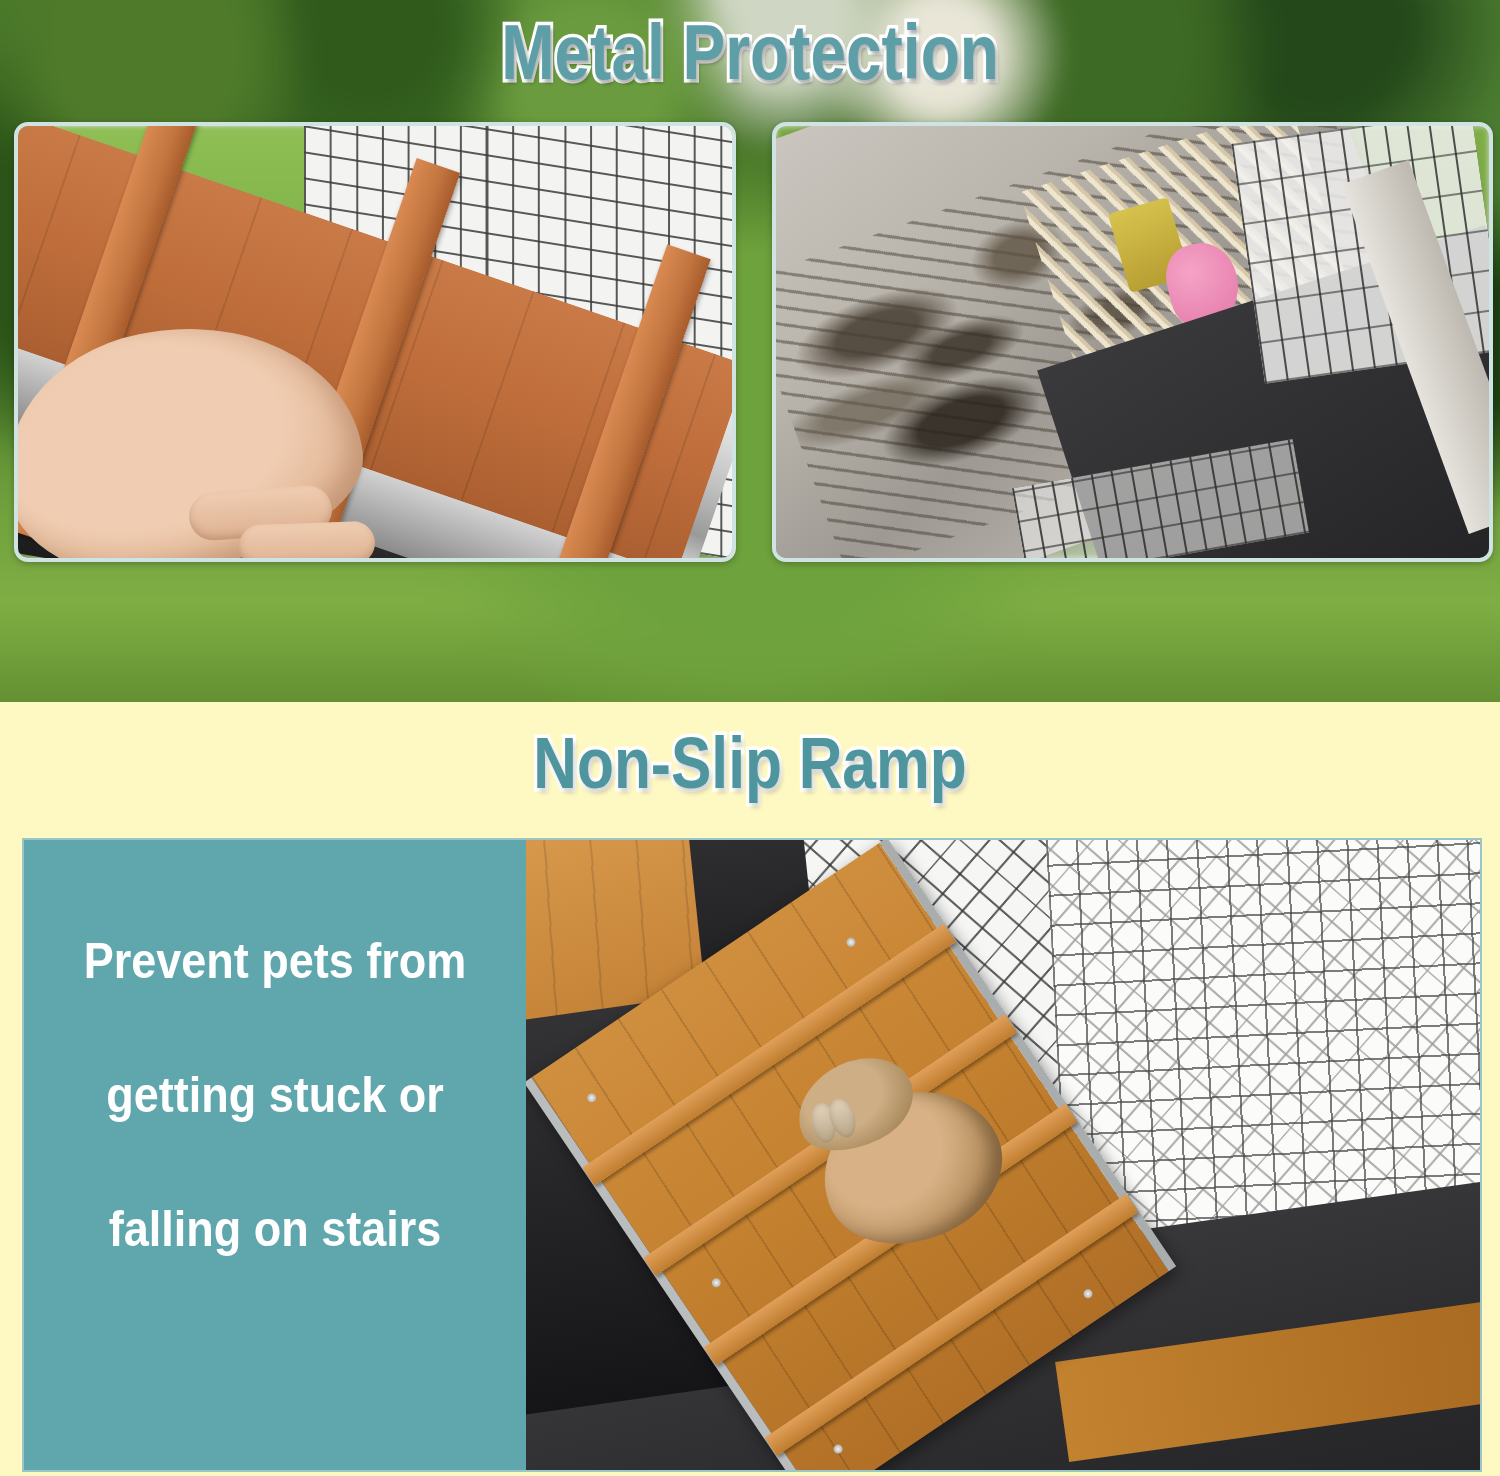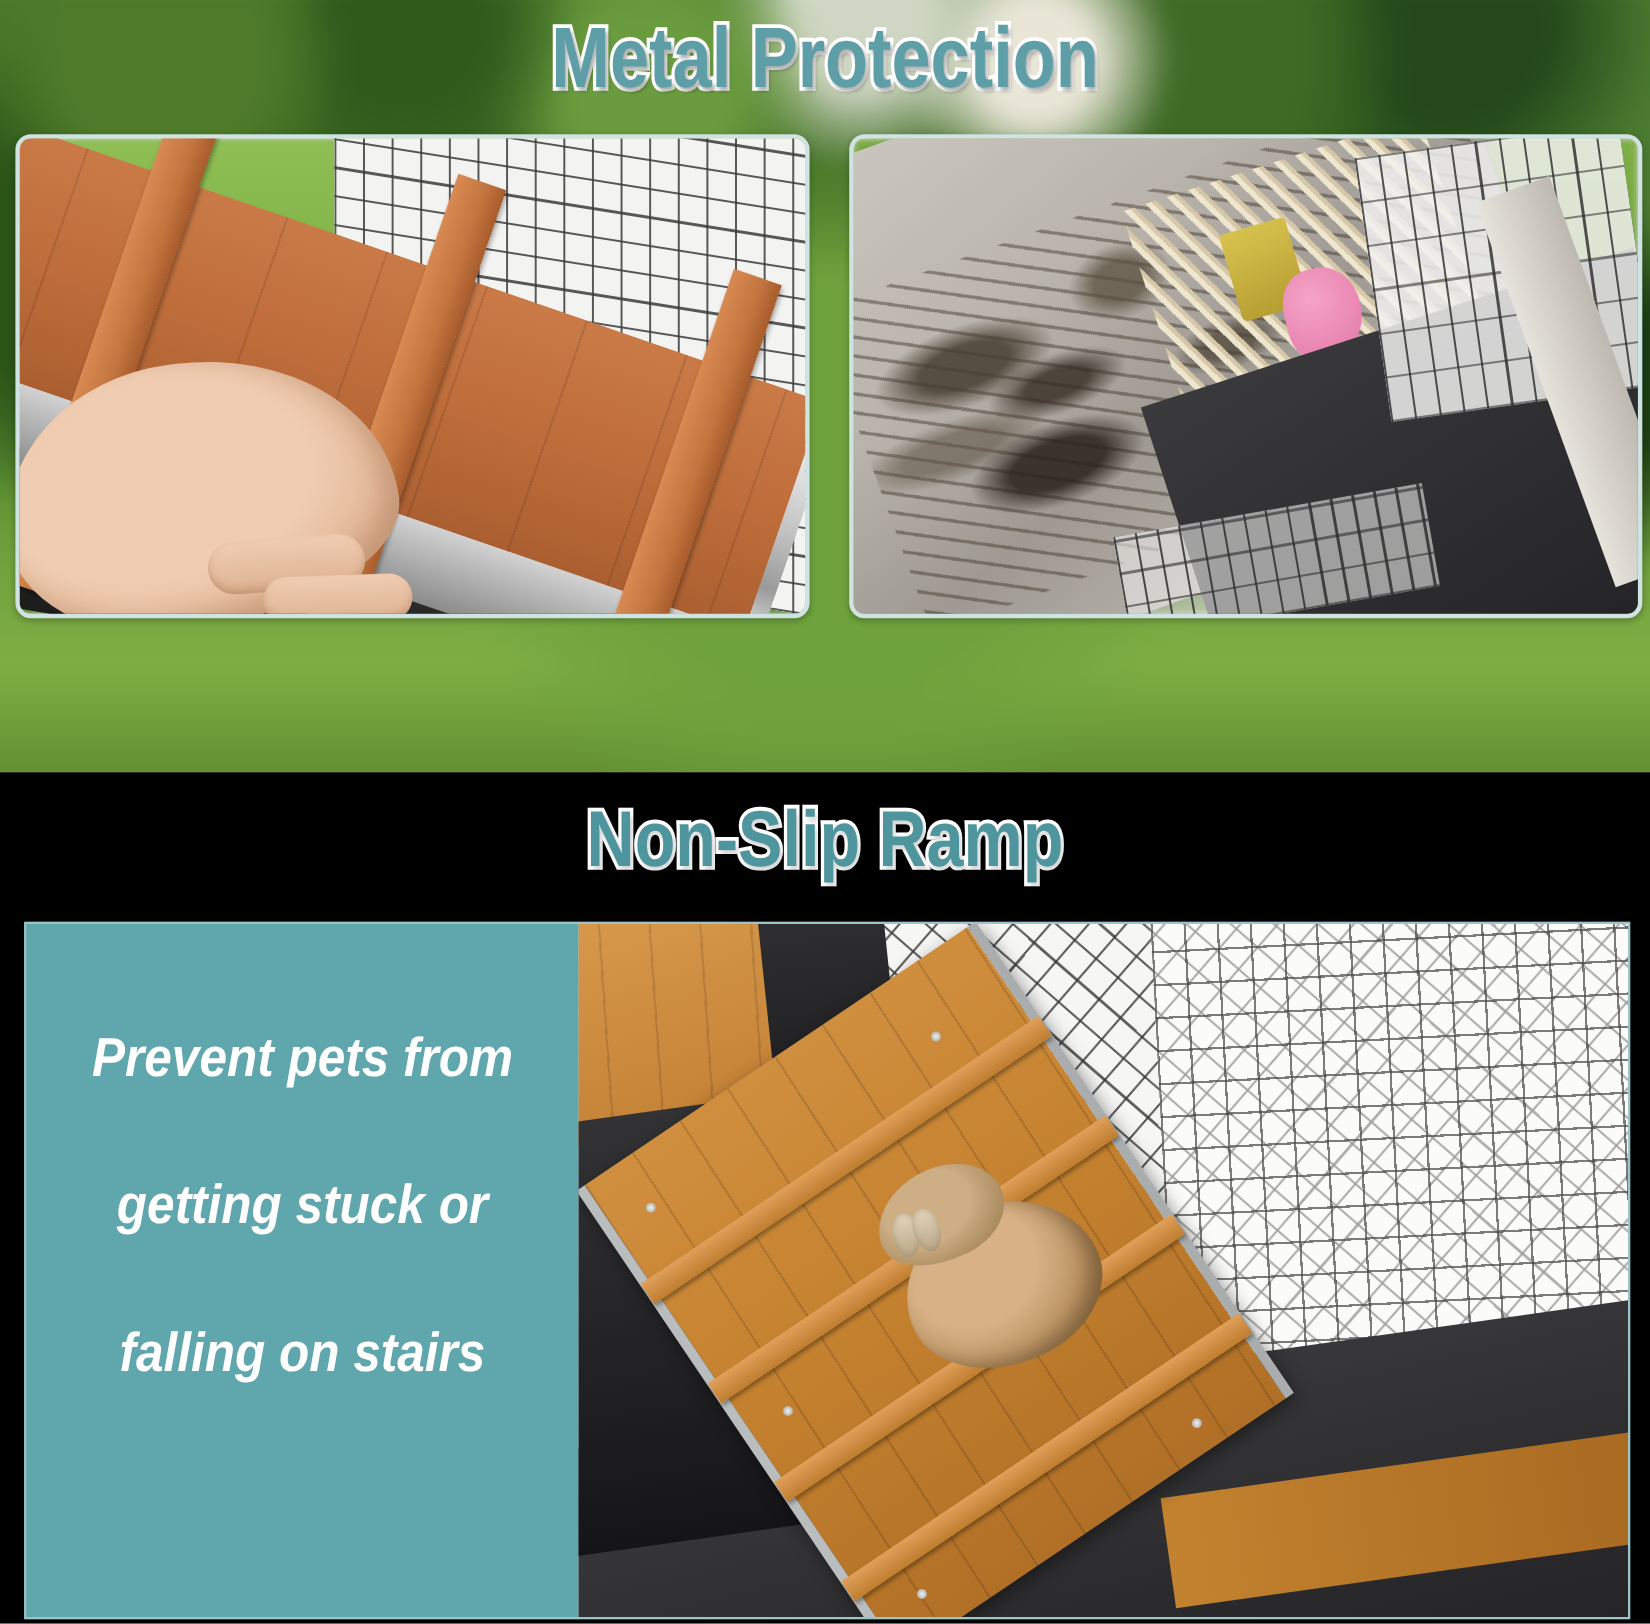--- a/index.html
+++ b/index.html
@@ -206,21 +206,21 @@
     font-weight:bold;
     font-family:"Liberation Sans Narrow","Liberation Sans",sans-serif;
     transform:scaleX(0.86);
     text-shadow:2px 3px 4px rgba(0,0,0,.22);
     white-space:nowrap;
   }
 
   
   .bottom-section{
     position:absolute;left:0;top:702px;width:1500px;height:774px;
-    background:#000000;
+    background:#fef9c3;
   }
   .bottom-title{
     position:absolute;left:0;top:18px;width:1500px;text-align:center;
     font-size:72px;line-height:86px;font-weight:bold;
     font-family:"Liberation Sans Narrow","Liberation Sans",sans-serif;
     transform:scaleX(0.84);
     color:#4f959e;
     -webkit-text-stroke:7px #ffffff;
     paint-order:stroke fill;
     text-shadow:3px 5px 5px rgba(0,0,0,0.16);
@@ -230,21 +230,21 @@
     position:absolute;left:22px;top:136px;width:1456px;height:630px;
     display:flex;
     border:2px solid #9dc5c8;
     overflow:hidden;
     background:#5fa7ad;
   }
   .bottom-text-panel{
     width:502px;flex:none;
     background:#5fa7ad;
     display:flex;flex-direction:column;justify-content:flex-start;
-    padding-top:54px;box-sizing:border-box;font-style:italic;
+    padding-top:54px;box-sizing:border-box;
   }
   .bottom-text-panel p{
     margin:0;
     color:#ffffff;
     font-size:50px;line-height:134px;
     font-weight:bold;
     font-family:"Liberation Sans Narrow","Liberation Sans",sans-serif;
     transform:scaleX(0.9);
     text-align:center;
     white-space:nowrap;

